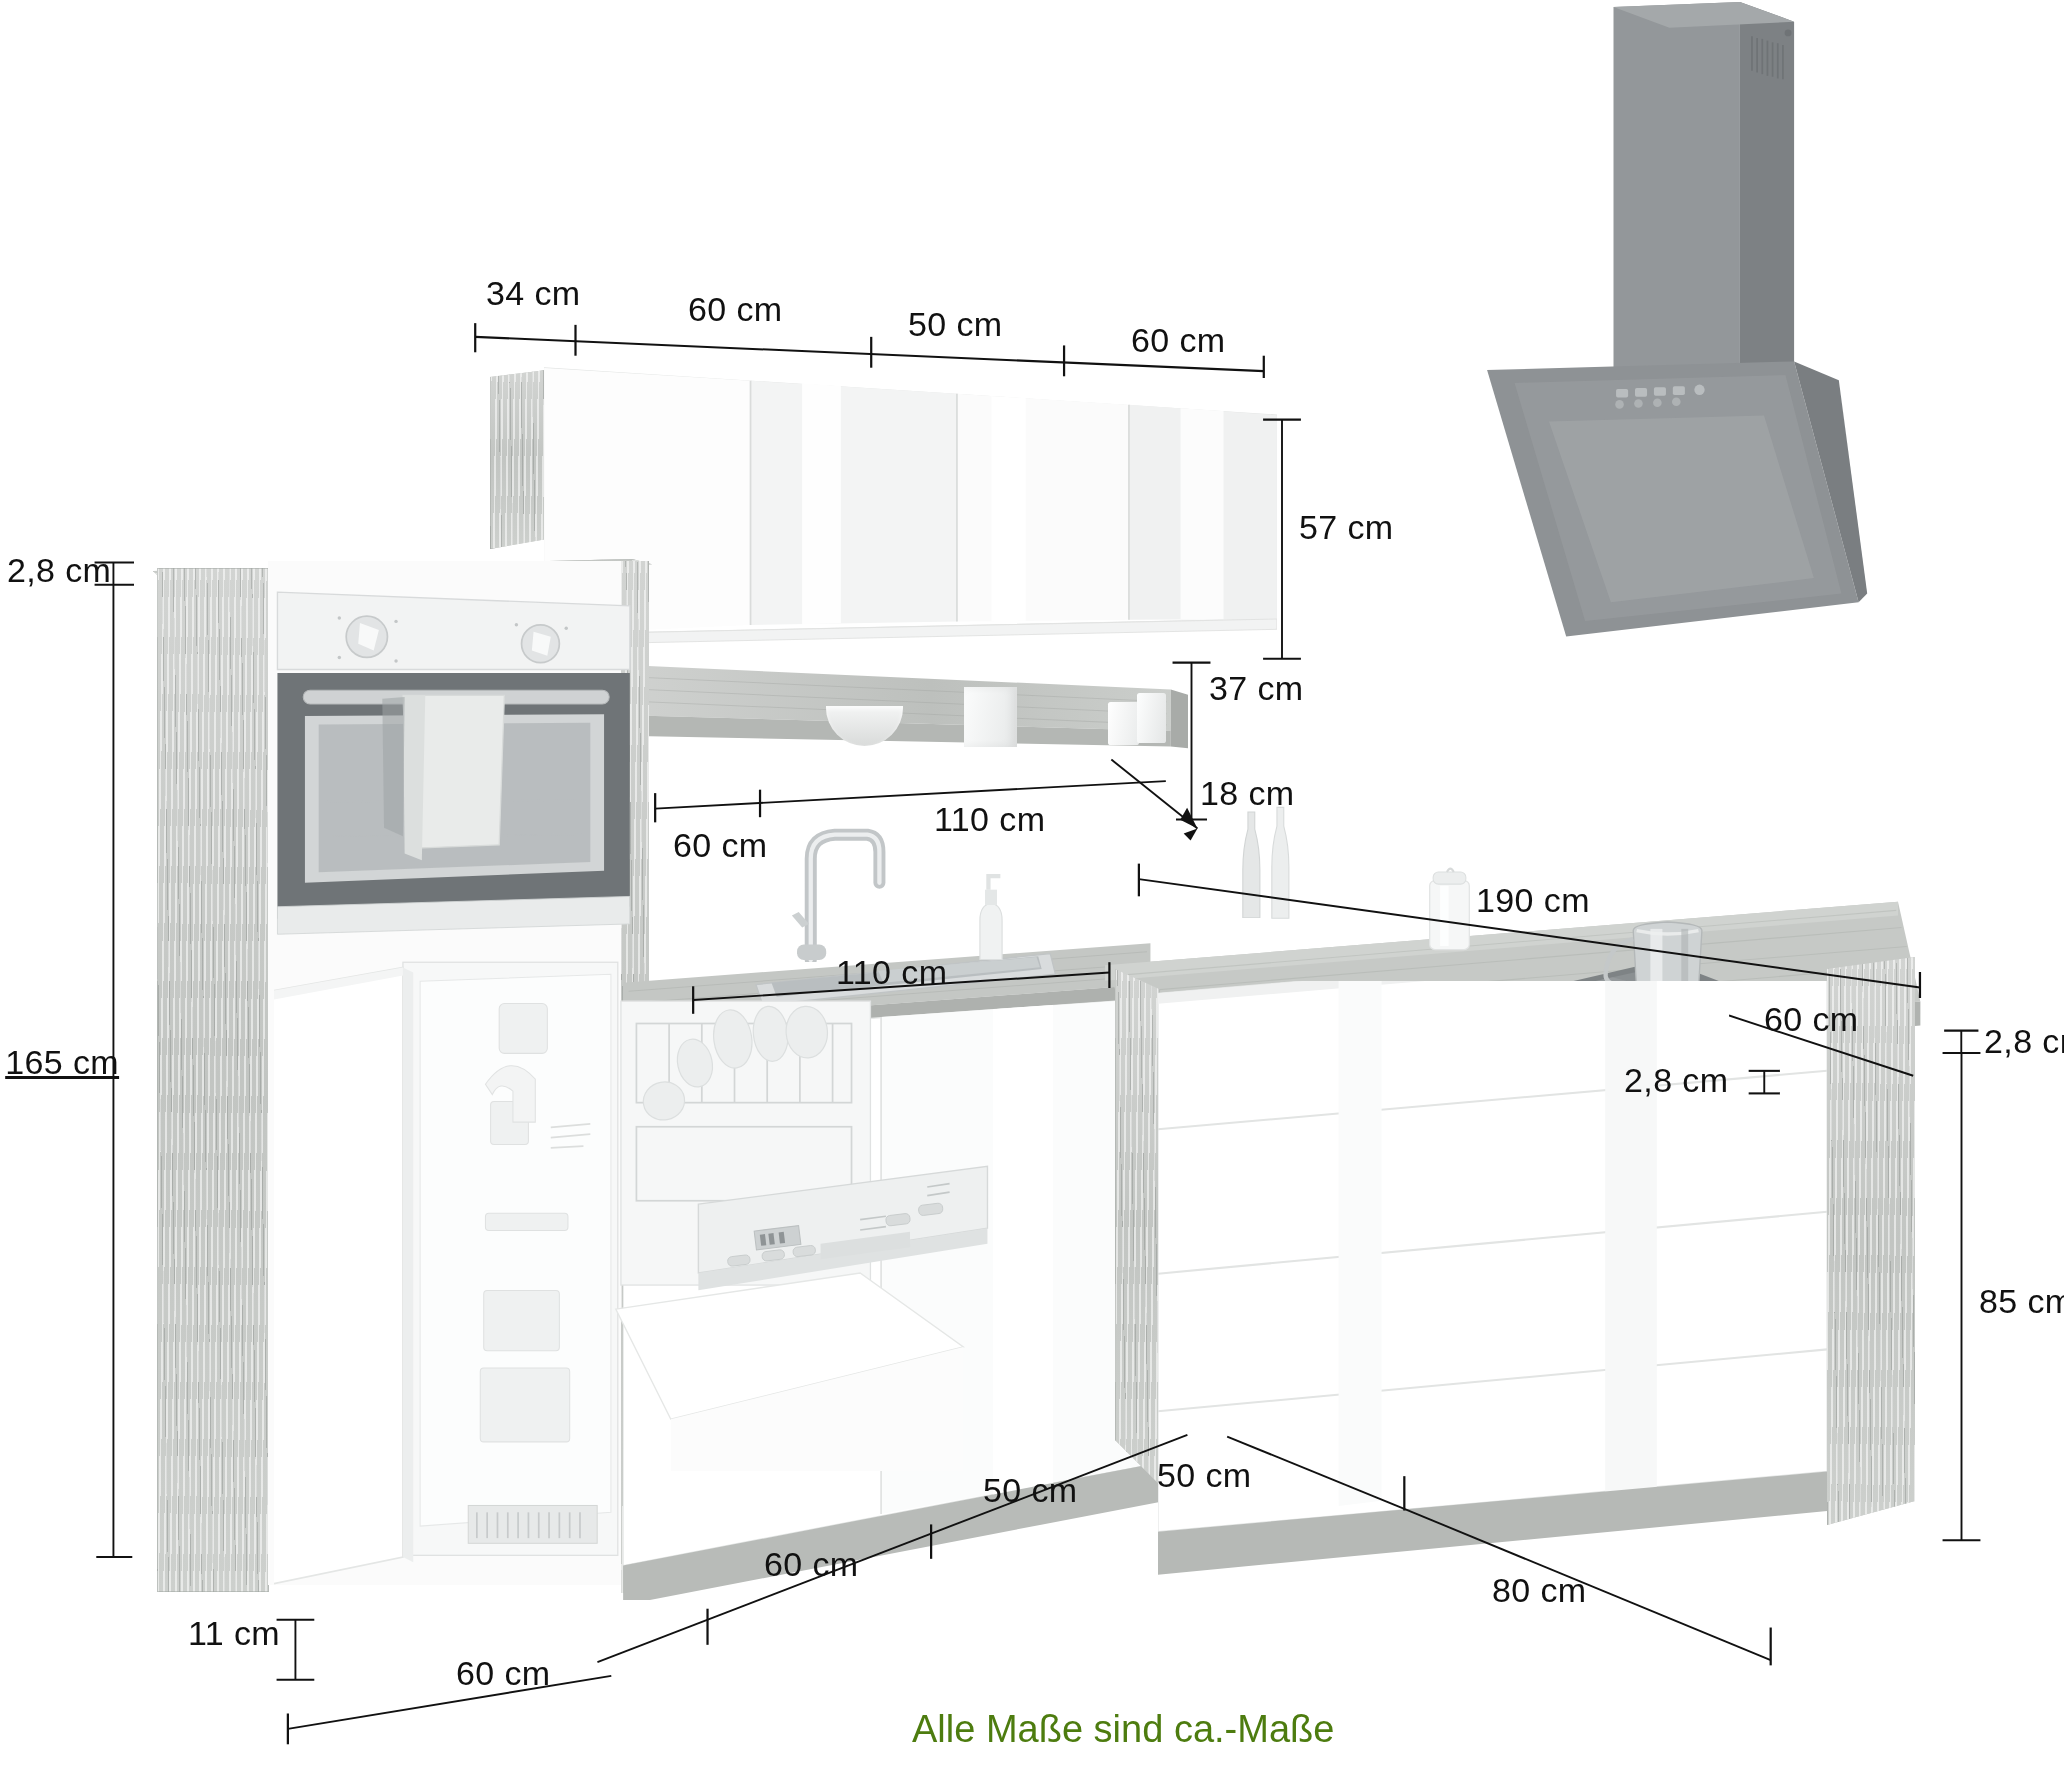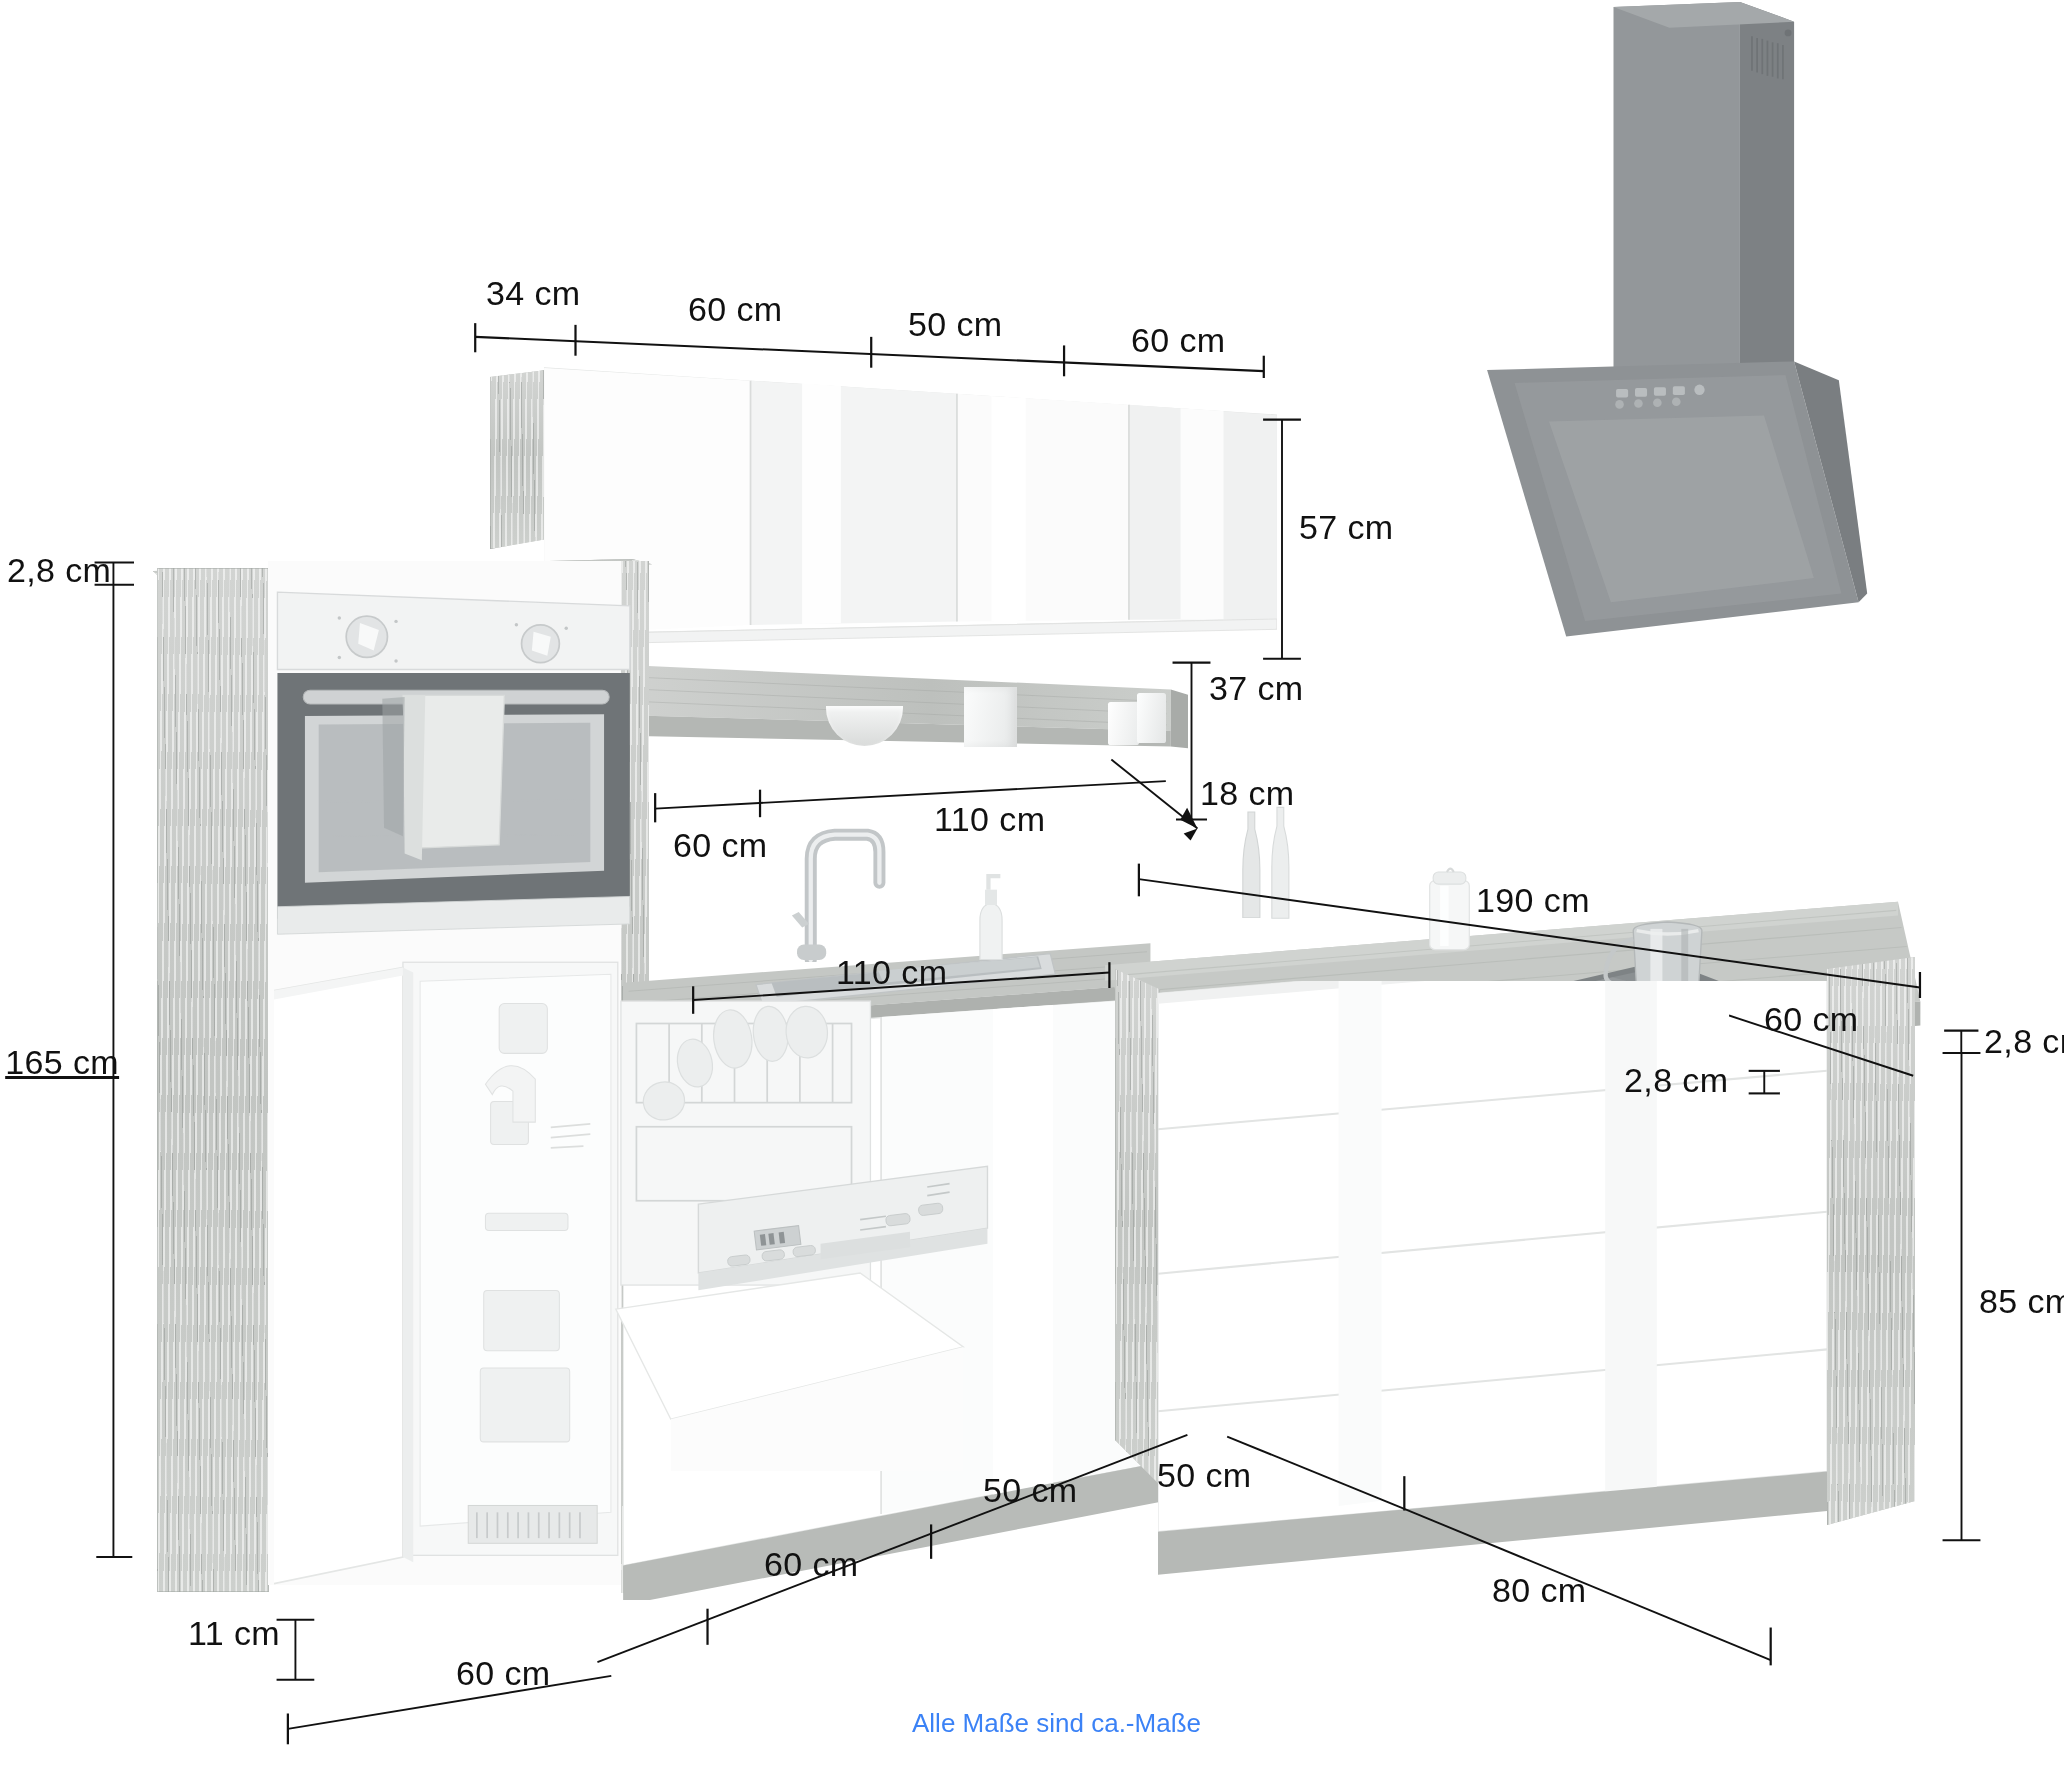--- a/index.html
+++ b/index.html
@@ -3,21 +3,21 @@
 <meta charset="utf-8">
 <style>
   html,body{margin:0;padding:0;background:#ffffff;}
   body{font-family:"Liberation Sans",sans-serif;}
   #stage{position:relative;width:2065px;height:1774px;background:#fff;overflow:hidden;}
 
   
   .abs{position:absolute;}
   .dimtext{position:absolute;font-family:"Liberation Sans",sans-serif;color:#111;
            white-space:nowrap;font-size:34px;letter-spacing:0.4px;}
-  .caption{position:absolute;font-size:26px;color:#3b82f6;white-space:nowrap;}
+  .caption{position:absolute;font-size:38px;color:#4d7c0f;white-space:nowrap;}
 
   
   .wood{
     background-color:#c9cbc9;
     background-image:
       repeating-linear-gradient(91deg, rgba(255,255,255,.55) 0 1.7px, rgba(0,0,0,0) 1.7px 6px),
       repeating-linear-gradient(89deg, rgba(120,125,122,.35) 0 0.9px, rgba(0,0,0,0) 0.9px 11.2px),
       linear-gradient(180deg,#d2d4d2 0%,#c2c5c2 50%,#cdd0cd 100%);
   }
   .woodtop{

